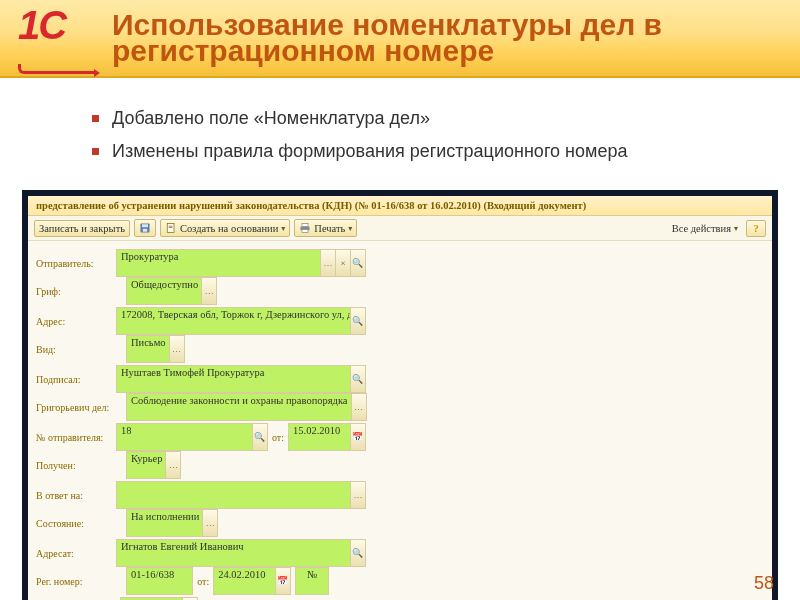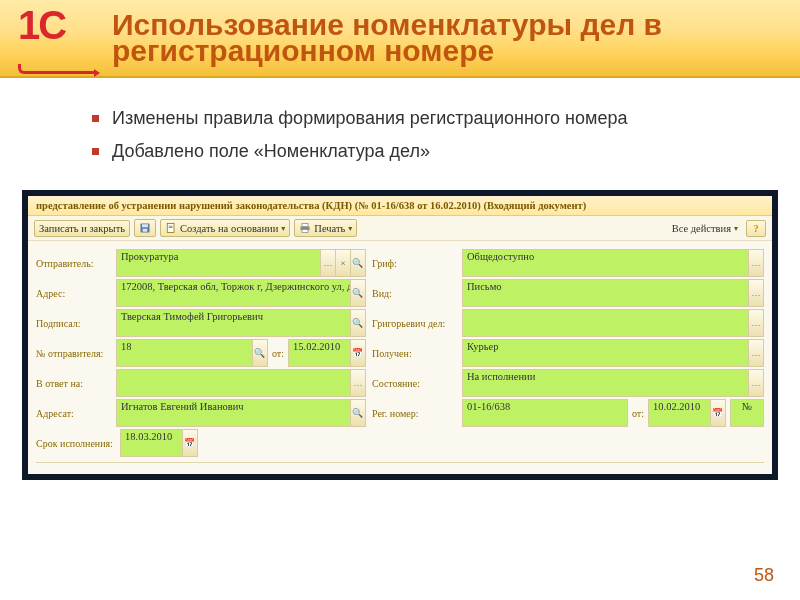--- a/index.html
+++ b/index.html
@@ -15,21 +15,21 @@
     background: linear-gradient(to bottom, #ffeaa7 0%, #ffe08a 40%, #ffd25a 70%, #f5c03a 100%);
     border-bottom: 2px solid #e0a818;
     padding: 12px 0 0 112px;
     position: relative;
   }
   .logo {
     position: absolute; left: 18px; top: 6px;
     width: 78px; height: 62px;
   }
   .logo-text {
-    color: #d9272e; font-weight: 900; 
+    color: #d9272e; font-weight: 900; font-style: italic;
     font-size: 40px; line-height: 38px; letter-spacing: -2px;
     display: inline-block;
   }
   .logo-underline {
     position: absolute; left: 0; bottom: -6px; width: 78px; height: 10px;
     border-left: 3px solid #d9272e; border-bottom: 3px solid #d9272e;
     border-radius: 0 0 0 6px;
   }
   .logo-underline::after {
     content: ""; position: absolute; right: -4px; bottom: -6px;
@@ -75,21 +75,21 @@
     display: inline-flex; align-items: center; gap: 3px;
     white-space: nowrap;
   }
   .tb-chev { font-size: 8px; color: #6b5a20; }
   .tb-sep { flex: 1; }
   .icon-mini { width: 12px; height: 12px; display: inline-block; }
   .form-body {
     padding: 6px 8px; background: #fbf8ef;
   }
   .form-row {
-    display: flex; align-items: flex-start; gap: 6px; margin: 2px 0;
+    display: flex; align-items: flex-start; margin: 2px 0; flex-direction: column;
   }
   .col-left { width: 330px; display: flex; align-items: center; gap: 4px; }
   .col-right { flex: 1; display: flex; align-items: center; gap: 4px; }
   .lbl {
     width: 76px; color: #8a6a00; font-size: 10px; text-align: left;
     flex-shrink: 0;
   }
   .lbl-r { width: 86px; }
   .fld {
     flex: 1; border: 1px solid #d7cba0; background: #bef264;
@@ -105,38 +105,38 @@
     width: 15px; border-left: 1px solid #d7cba0;
     background: linear-gradient(#fefae8, #ece0b0);
     display: flex; align-items: center; justify-content: center;
     font-size: 9px; color: #6b5a20; cursor: pointer;
   }
   .fld-sm { width: 78px; flex: 0 0 78px; }
   .fld-num { width: 34px; flex: 0 0 34px; }
   .sep-line { height: 1px; background: #e0d4aa; margin: 5px 0; }
   .txt-ot { color: #8a6a00; font-size: 10px; }
   .page-num {
-    position: absolute; right: 26px; bottom: 14px;
+    position: absolute; right: 26px; bottom: 6px;
     color: #c05510; font-size: 18px;
   }
 </style>
 </head>
 <body>
 
 <div class="slide-header">
   <div class="logo">
     <span class="logo-text">1C</span>
     <span class="logo-underline"></span>
   </div>
   <div class="slide-title">Использование номенклатуры дел в регистрационном номере</div>
 </div>
 
 <ul class="bullets">
+  <li>Добавлено поле «Номенклатура дел»</li>
   <li>Изменены правила формирования регистрационного номера</li>
-  <li>Добавлено поле «Номенклатура дел»</li>
 </ul>
 
 <div class="app-window">
   <div class="win-title">представление об устранении нарушений законодательства (КДН) (№ 01-16/638 от 16.02.2010) (Входящий документ)</div>
 
   <div class="toolbar">
     <span class="tb-btn">
       <span>Записать и закрыть</span>
     </span>
     <span class="tb-btn" style="width:22px; justify-content:center">
@@ -217,29 +217,30 @@
               <span class="fld-btn">…</span>
             </span>
         </div>
       </div>
     </div>
 
     <div class="form-row">
       <div class="col-left">
         <span class="lbl">Подписал:</span>
         <div class="fld">
-          <span>Тверская Тимофей Григорьевич</span>
+          <span>Нуштаев Тимофей Прокуратура</span>
           <span class="fld-btns">
               <span class="fld-btn">🔍</span>
             </span>
         </div>
       </div>
       <div class="col-right">
         <span class="lbl lbl-r">Григорьевич дел:</span>
         <div class="fld">
+          <span>Соблюдение законности и охраны правопорядка</span>
           <span class="fld-btns">
               <span class="fld-btn">…</span>
             </span>
         </div>
       </div>
     </div>
 
     <div class="form-row">
       <div class="col-left">
         <span class="lbl">№ отправителя:</span>
@@ -299,21 +300,21 @@
             </span>
         </div>
       </div>
       <div class="col-right">
         <span class="lbl lbl-r">Рег. номер:</span>
         <div class="fld" style="flex:1">
           <span>01-16/638</span>
         </div>
         <span class="txt-ot">от:</span>
         <div class="fld fld-sm">
-          <span>10.02.2010</span>
+          <span>24.02.2010</span>
           <span class="fld-btns">
               <span class="fld-btn">📅</span>
             </span>
         </div>
         <div class="fld fld-num" style="text-align:center;padding:1px 2px">
           <span>№</span>
         </div>
       </div>
     </div>
 

